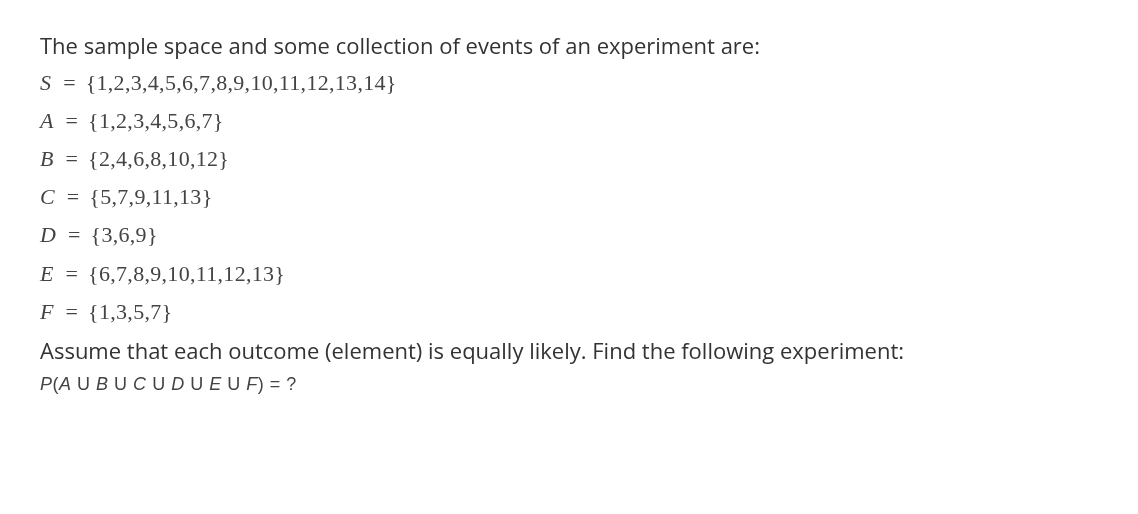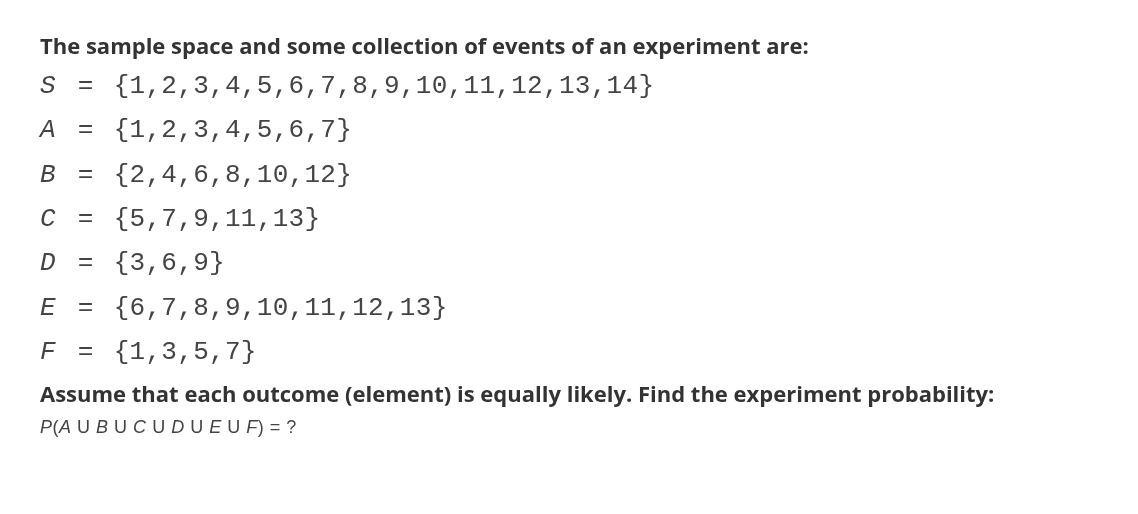--- a/index.html
+++ b/index.html
@@ -12,25 +12,24 @@
       background: #ffffff;
       width: 1138px;
       height: 514px;
       padding: 28px 40px;
       color: #333333;
       font-size: 22px;
       line-height: 1.55;
     }
     .text-line {
       margin-bottom: 4px;
-      font-weight: bold;
     }
     .math-line {
-      font-family: Liberation Mono, monospace;
-      font-size: 26px;
+      font-family: Liberation Serif, serif;
+      font-size: 22px;
       margin-bottom: 4px;
       letter-spacing: 0.3px;
       color: #444444;
     }
     .set-var {
       font-style: italic;
       display: inline-block;
     }
     .set-eq {
       display: inline-block;
@@ -91,19 +90,19 @@
   <span class="set-eq">=</span>
   <span class="set-vals">{6,7,8,9,10,11,12,13}</span>
 </div>
 
 <div class="math-line">
   <span class="set-var">F</span>
   <span class="set-eq">=</span>
   <span class="set-vals">{1,3,5,7}</span>
 </div>
 
-<div class="text-line">Assume that each outcome (element) is equally likely. Find the experiment probability:</div>
+<div class="text-line">Assume that each outcome (element) is equally likely. Find the following experiment:</div>
 
 <div class="prob-line">
   <span class="prob-inner">
     <span class="ital">P</span><span>(</span><span class="ital">A</span> <span>U</span> <span class="ital">B</span> <span>U</span> <span class="ital">C</span> <span>U</span> <span class="ital">D</span> <span>U</span> <span class="ital">E</span> <span>U</span> <span class="ital">F</span><span>)</span> <span>=</span> <span>?</span>
   </span>
 </div>
 
 </body></html>

